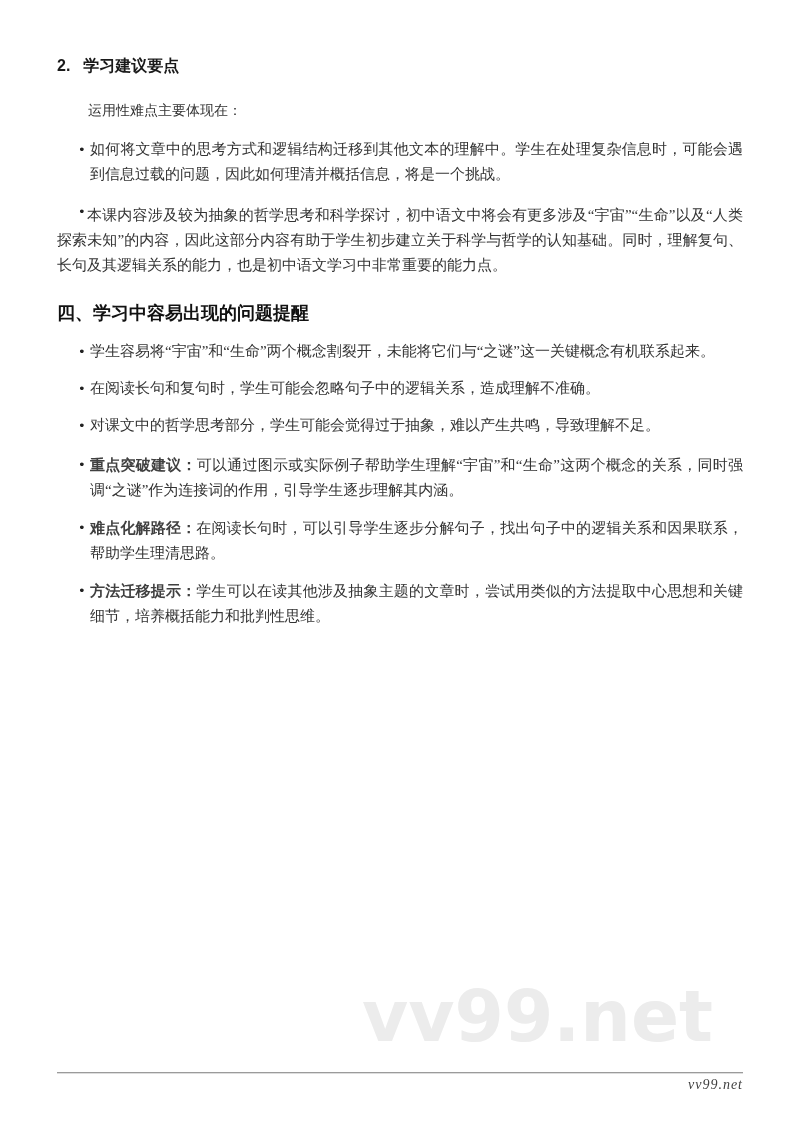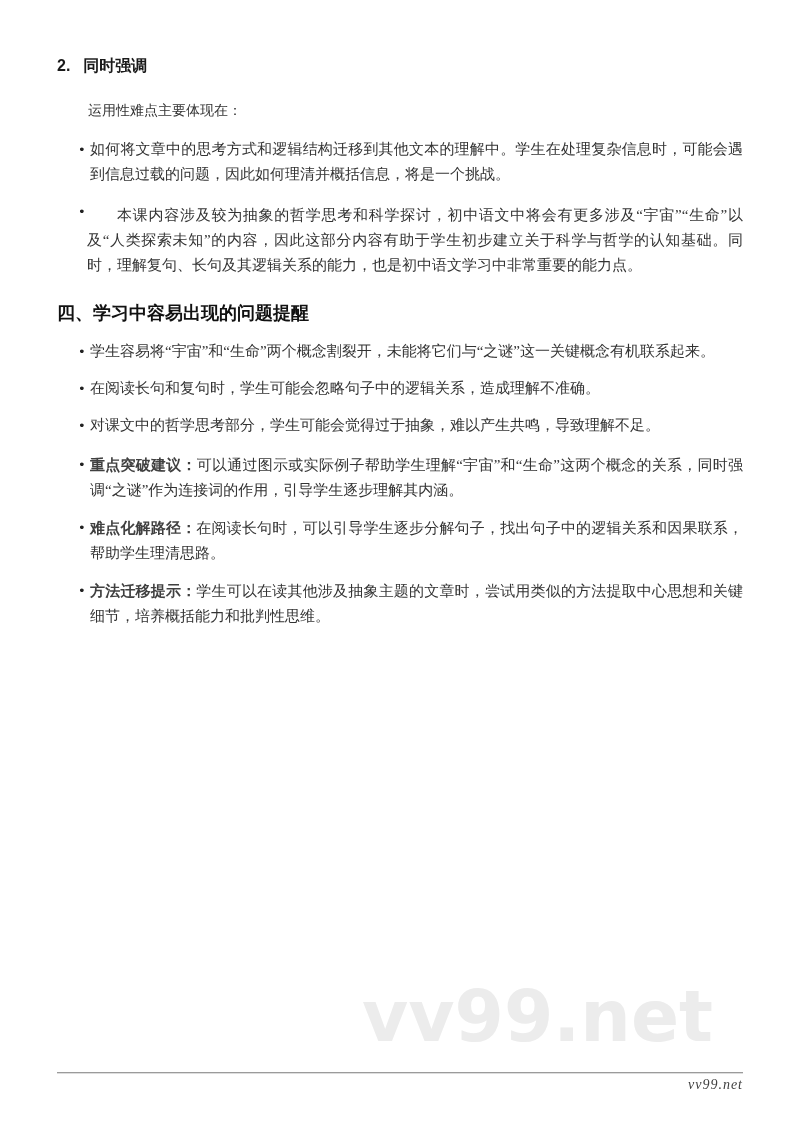--- a/index.html
+++ b/index.html
@@ -44,21 +44,20 @@
     color: #111111;
   }
   .sec-heading.s3 { margin-top: 38px; }
   .sec-heading.s4 { margin-top: 23px; }
   .sec-heading.s5 { margin-top: 21px; }
   .para {
     margin-top: 16px;
     font-size: 15px;
     line-height: 25px;
     text-align: justify;
-    margin-left: 30px;
   }
   .para.indent { text-indent: 2em; }
   ul.bullets {
     list-style: none;
     margin-top: 14px;
     padding-left: 21px;
   }
   ul.bullets li {
     position: relative;
     padding-left: 12px;
@@ -124,21 +123,21 @@
 <body>
 
 <div class="page">
 
   <div class="watermark">vv99.net</div>
 
   <div class="content">
 
     <div class="num-heading">
       <span>2.</span>
-      <span>同时强调</span>
+      <span>学习建议要点</span>
     </div>
 
     <p class="intro">运用性难点主要体现在：</p>
 
     <ul class="bullets">
       <li>
         <span class="dot">•</span>
         <span>如何将文章中的思考方式和逻辑结构迁移到其他文本的理解中。学生在处理复杂信息时，可能会遇到信息过载的问题，因此如何理清并概括信息，将是一个挑战。</span>
       </li>
       <li>

